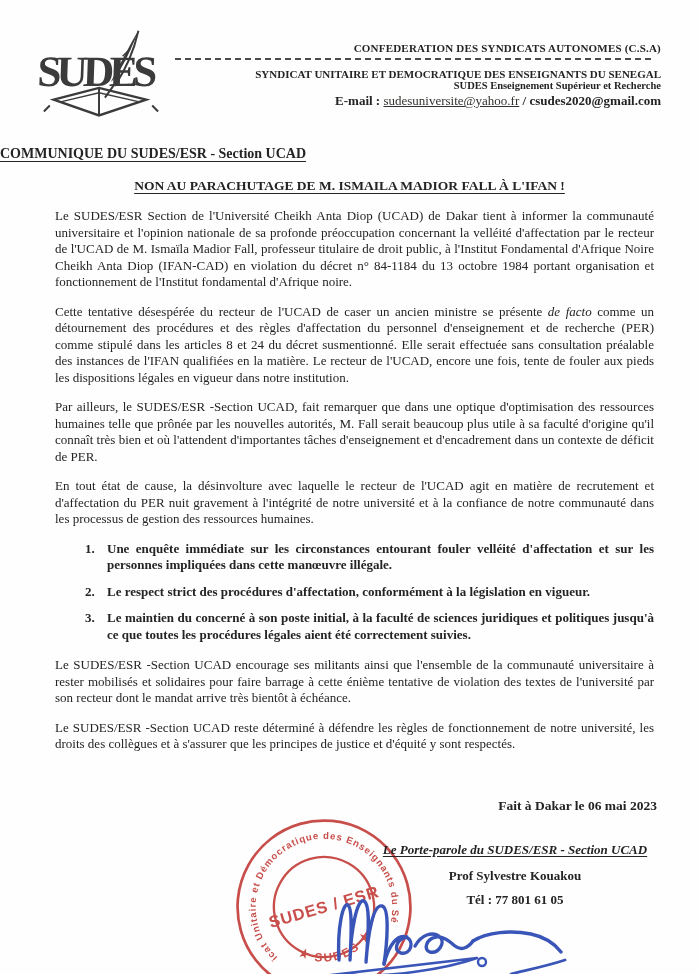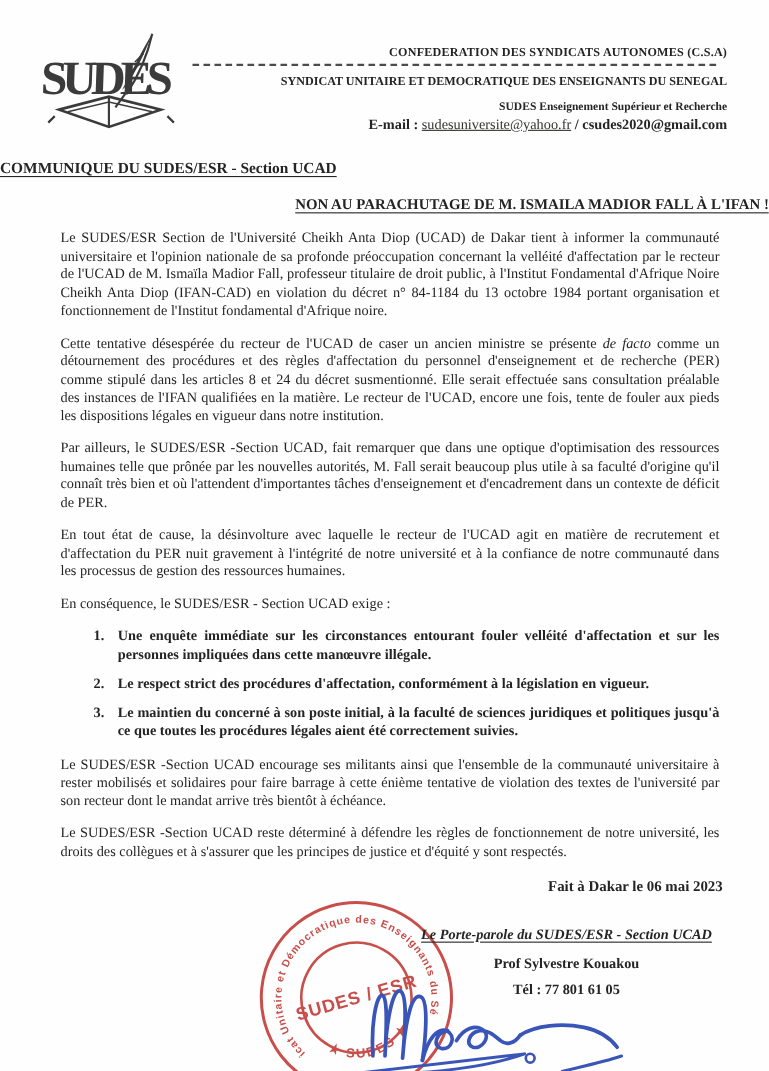--- a/index.html
+++ b/index.html
@@ -8,28 +8,28 @@
     background:#fefefe;color:#242424;
     font-family:"Liberation Serif","DejaVu Serif",serif;
   }
   
   .header{position:relative;height:140px;}
   .logo{position:absolute;left:36px;top:26px;width:128px;height:104px;}
   .header-text{position:absolute;left:163px;top:42px;width:498px;text-align:right;}
   .confed{font-weight:bold;font-size:11px;letter-spacing:.2px;}
   .dash-divider{border:0;border-top:2px dashed #4b4b4b;margin:4px 10px 8px 12px;}
   .org1{font-weight:bold;font-size:11px;margin-top:2px;}
-  .org2{font-weight:bold;font-size:10.5px;margin-top:12px;}
+  .org2{font-weight:bold;font-size:10.5px;margin-top:0;}
   .org3{font-weight:bold;font-size:10.5px;margin-top:2px;}
   .emailrow{font-size:13px;margin-top:2px;font-weight:bold;}
   .email-link{text-decoration:underline;font-weight:normal;color:#33322f;}
   
   .doc-title{ text-align:left;font-weight:bold;font-size:14px;
     text-decoration:underline;text-underline-offset:3px;margin:6px 0 0 0;}
-  .doc-subtitle{text-align:right;font-weight:bold;font-size:13.5px;
+  .doc-subtitle{text-align:center;font-weight:bold;font-size:13.5px;
     text-decoration:underline;text-underline-offset:3px;margin:16px 0 0 0;}
   
   .body-text{margin:14px 45px 0 55px;font-size:13px;line-height:16.5px;text-align:justify;}
   .body-text p{margin:0 0 13px 0;}
   .demands-intro{margin-bottom:13px;}
   .demand{display:flex;font-weight:bold;margin:0 0 10px 30px;}
   .demand .num{width:22px;flex:none;}
   .demand .dtext{text-align:justify;}
   .italic{font-style:italic;}
   
@@ -81,21 +81,20 @@
   </div>
 
   <div class="doc-title">COMMUNIQUE DU SUDES/ESR - Section UCAD</div>
   <div class="doc-subtitle">NON AU PARACHUTAGE DE M. ISMAILA MADIOR FALL À L'IFAN !</div>
 
   <div class="body-text">
     <p>Le SUDES/ESR Section de l'Université Cheikh Anta Diop (UCAD) de Dakar tient à informer la communauté universitaire et l'opinion nationale de sa profonde préoccupation concernant la velléité d'affectation par le recteur de l'UCAD de M. Ismaïla Madior Fall, professeur titulaire de droit public, à l'Institut Fondamental d'Afrique Noire Cheikh Anta Diop (IFAN-CAD) en violation du décret n° 84-1184 du 13 octobre 1984 portant organisation et fonctionnement de l'Institut fondamental d'Afrique noire.</p>
     <p><span>Cette tentative désespérée du recteur de l'UCAD de caser un ancien ministre se présente </span><span class="italic">de facto</span><span> comme un détournement des procédures et des règles d'affectation du personnel d'enseignement et de recherche (PER) comme stipulé dans les articles 8 et 24 du décret susmentionné. Elle serait effectuée sans consultation préalable des instances de l'IFAN qualifiées en la matière. Le recteur de l'UCAD, encore une fois, tente de fouler aux pieds les dispositions légales en vigueur dans notre institution.</span></p>
     <p>Par ailleurs, le SUDES/ESR -Section UCAD, fait remarquer que dans une optique d'optimisation des ressources humaines telle que prônée par les nouvelles autorités, M. Fall serait beaucoup plus utile à sa faculté d'origine qu'il connaît très bien et où l'attendent d'importantes tâches d'enseignement et d'encadrement dans un contexte de déficit de PER.</p>
     <p>En tout état de cause, la désinvolture avec laquelle le recteur de l'UCAD agit en matière de recrutement et d'affectation du PER nuit gravement à l'intégrité de notre université et à la confiance de notre communauté dans les processus de gestion des ressources humaines.</p>
-    <p class="demands-intro">En conséquence, le SUDES/ESR - Section UCAD exige :</p>
 
     <div class="demand">
       <span class="num">1.</span>
       <span class="dtext">Une enquête immédiate sur les circonstances entourant fouler velléité d'affectation et sur les personnes impliquées dans cette manœuvre illégale.</span>
     </div>
     <div class="demand">
       <span class="num">2.</span>
       <span class="dtext">Le respect strict des procédures d'affectation, conformément à la législation en vigueur.</span>
     </div>
     <div class="demand" style="margin-bottom:14px;">

